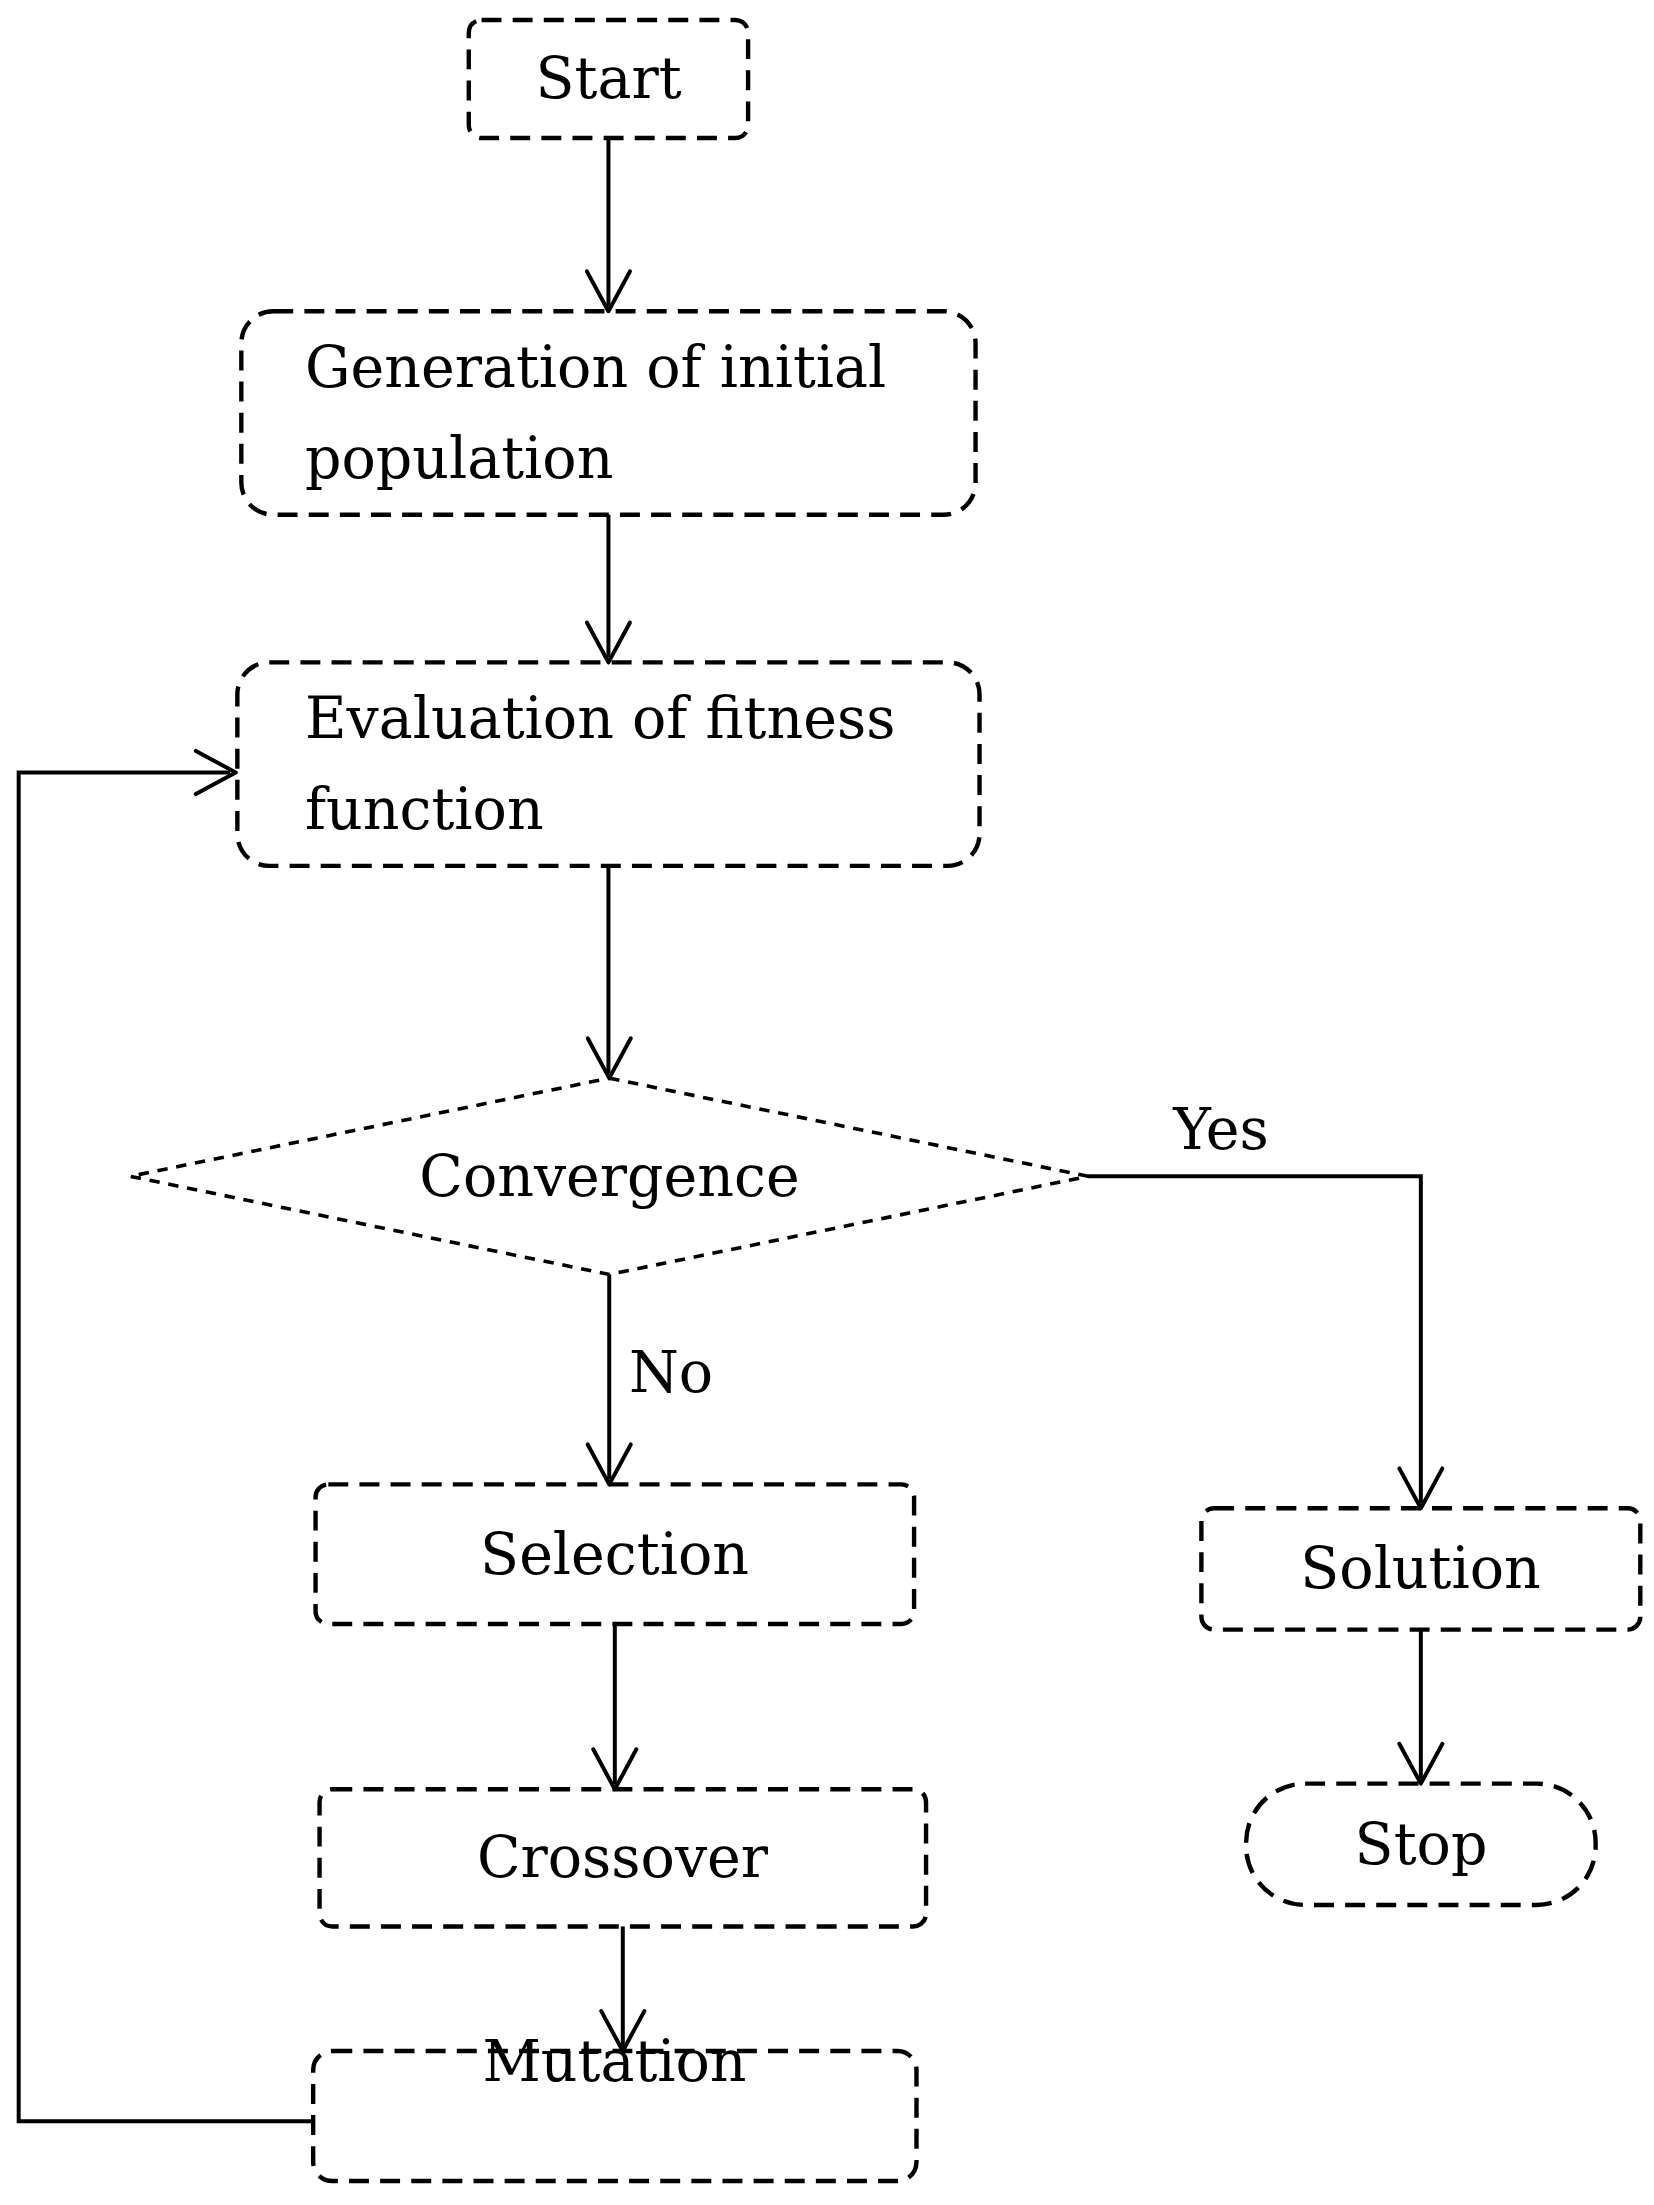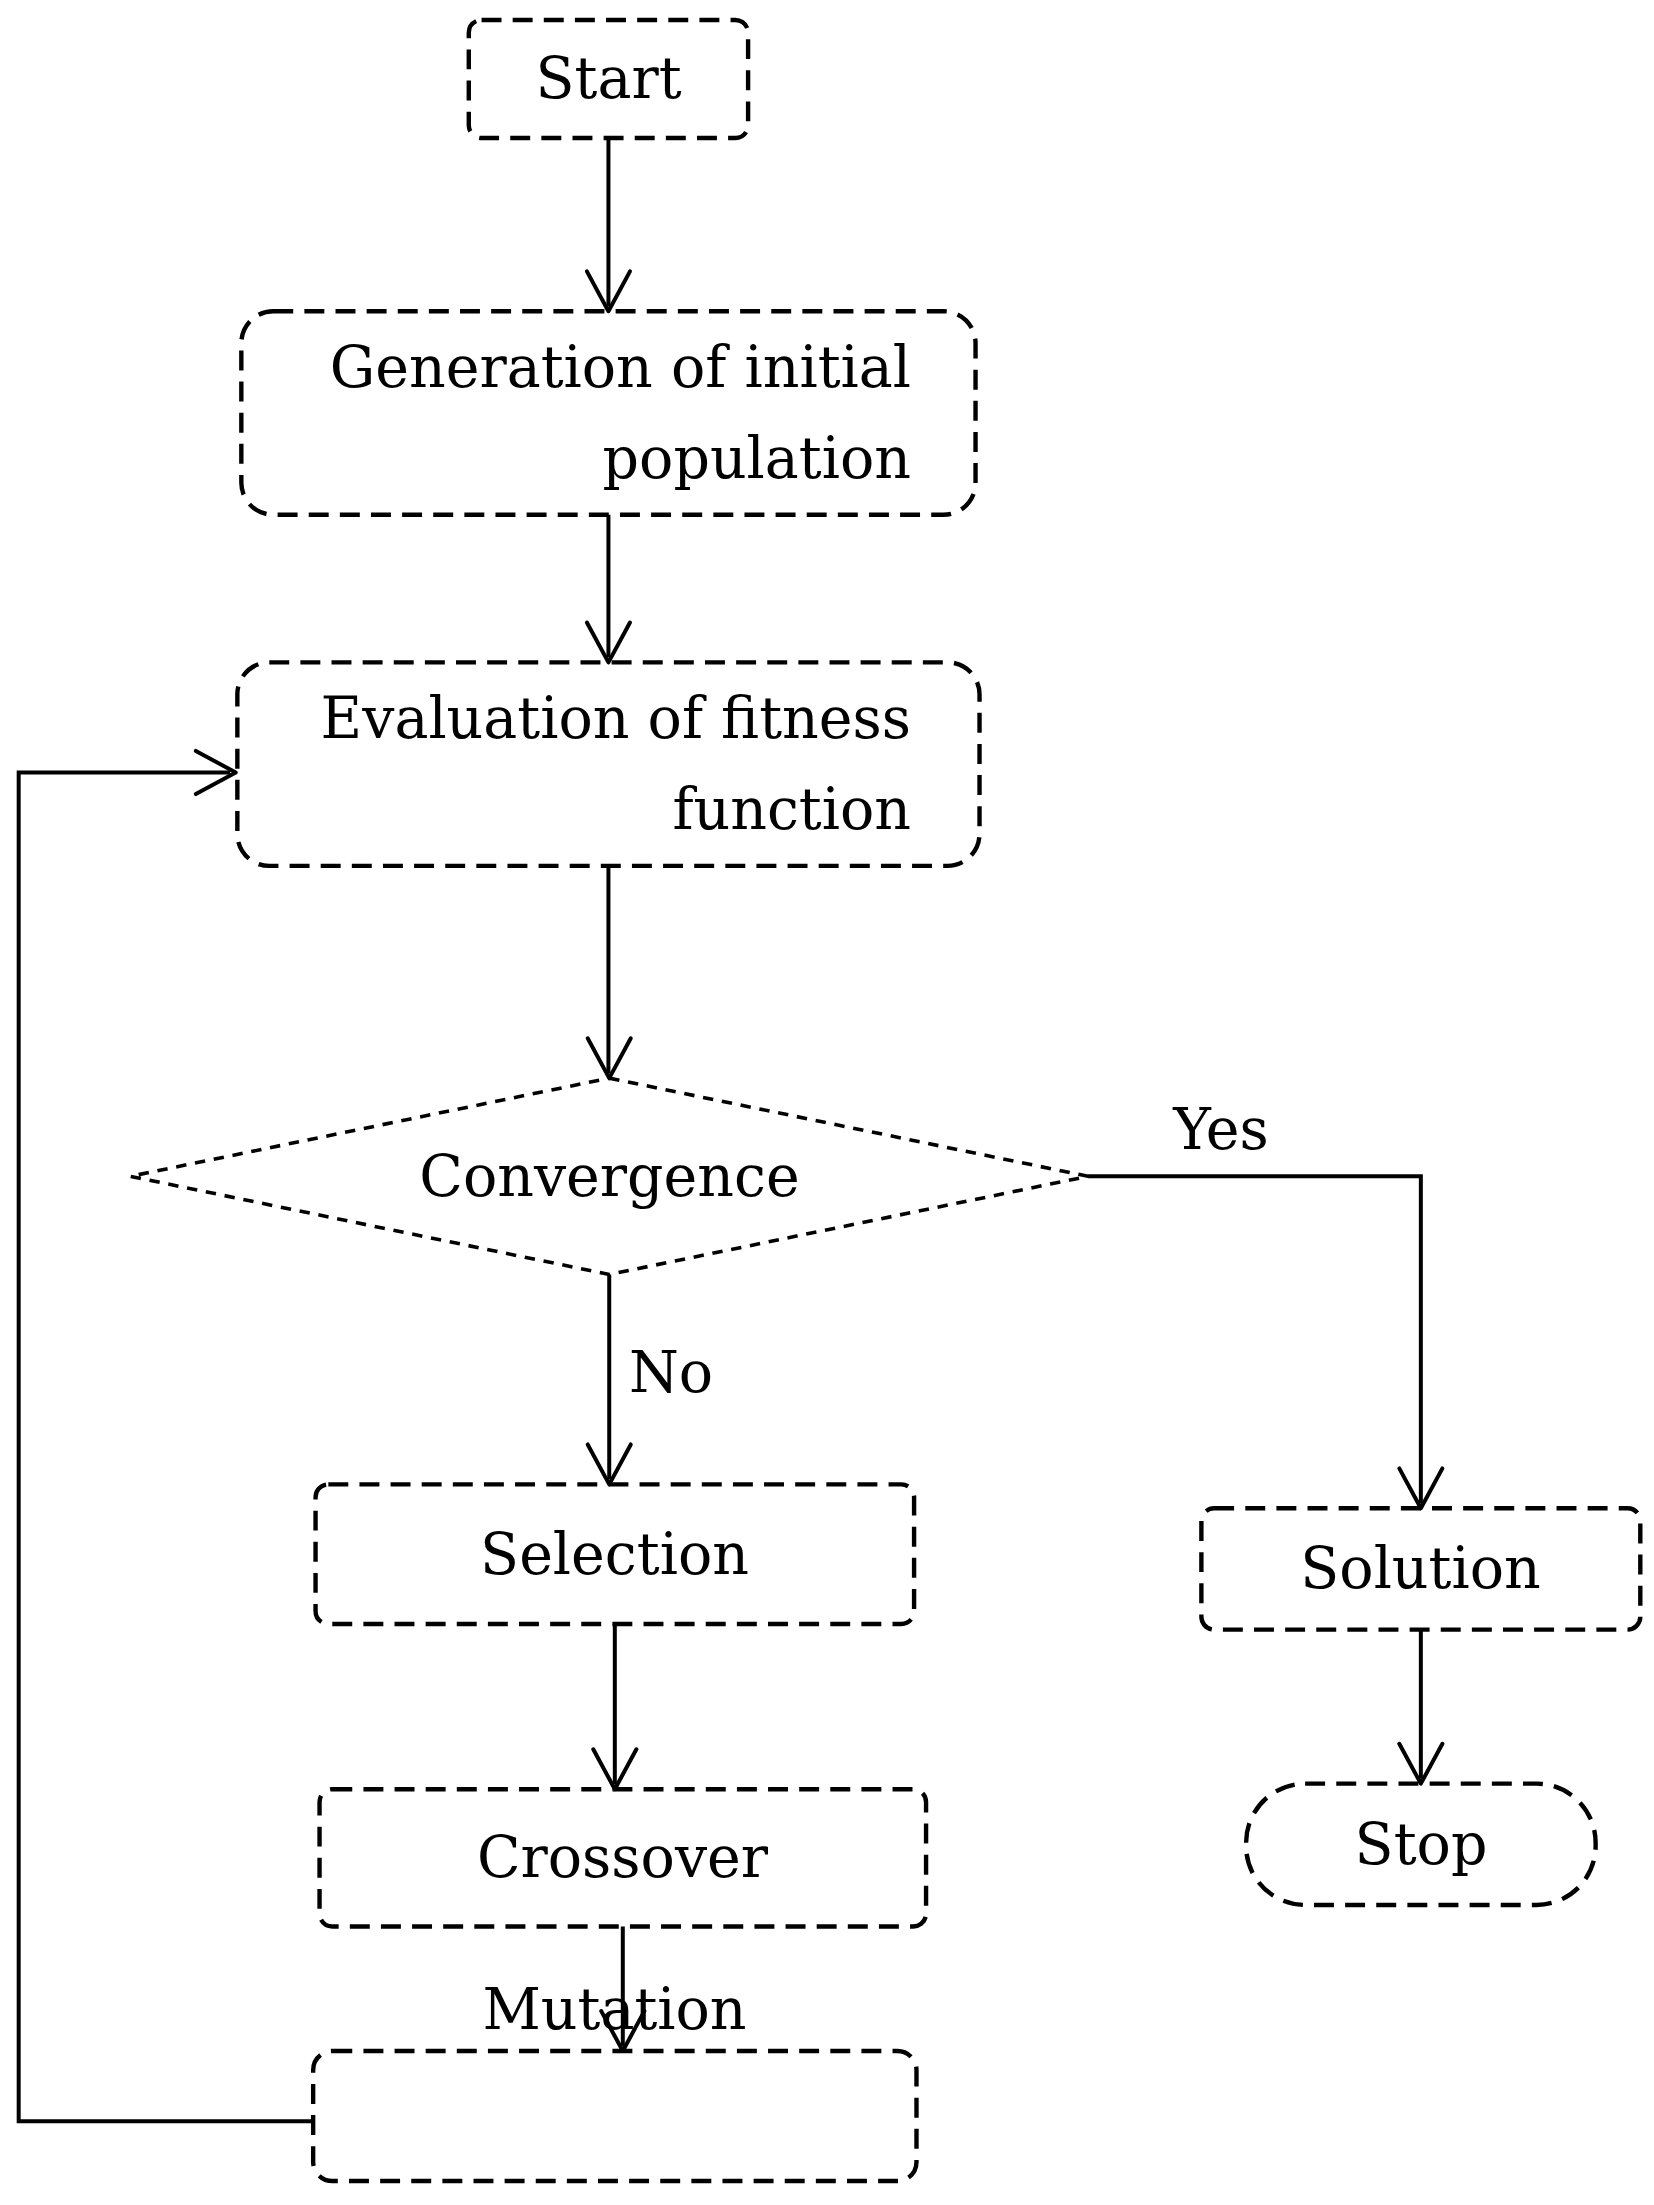--- a/index.html
+++ b/index.html
@@ -48,34 +48,34 @@
     stroke: var(--stroke);
     stroke-width: 5;
     stroke-linecap: round;
     stroke-linejoin: round;
   }
   .label {
     position: absolute;
     display: flex;
     align-items: center;
     justify-content: center;
-    text-align: right;
+    text-align: left;
     font-size: 57px;
     line-height: 1.6;
     color: var(--text);
     box-sizing: border-box;
     user-select: none;
   }
   .label-start       { left: 469px;  top: 20px;   width: 279px; height: 118px; }
   .label-generation  { left: 241px;  top: 311px;  width: 734px; height: 204px; padding: 0 64px; }
   .label-evaluation  { left: 237px;  top: 662px;  width: 742px; height: 204px; padding: 0 68px; }
   .label-convergence { left: 370px;  top: 1113px; width: 479px; height: 128px; }
   .label-selection   { left: 315px;  top: 1485px; width: 599px; height: 140px; }
   .label-crossover   { left: 319px;  top: 1789px; width: 607px; height: 137px; }
-  .label-mutation    { left: 313px;  top: 1945px; width: 603px; height: 130px; }
+  .label-mutation    { left: 313px;  top: 1997px; width: 603px; height: 130px; }
   .label-solution    { left: 1201px; top: 1508px; width: 439px; height: 121px; }
   .label-stop        { left: 1246px; top: 1784px; width: 350px; height: 121px; }
   .label-yes         { left: 1141px; top: 1074px; width: 160px; height: 80px; margin-top: 16px; }
   .label-no          { left: 591px;  top: 1333px; width: 160px; height: 80px; }
 </style>
 </head>
 <body>
 
 <div id="canvas">
 

